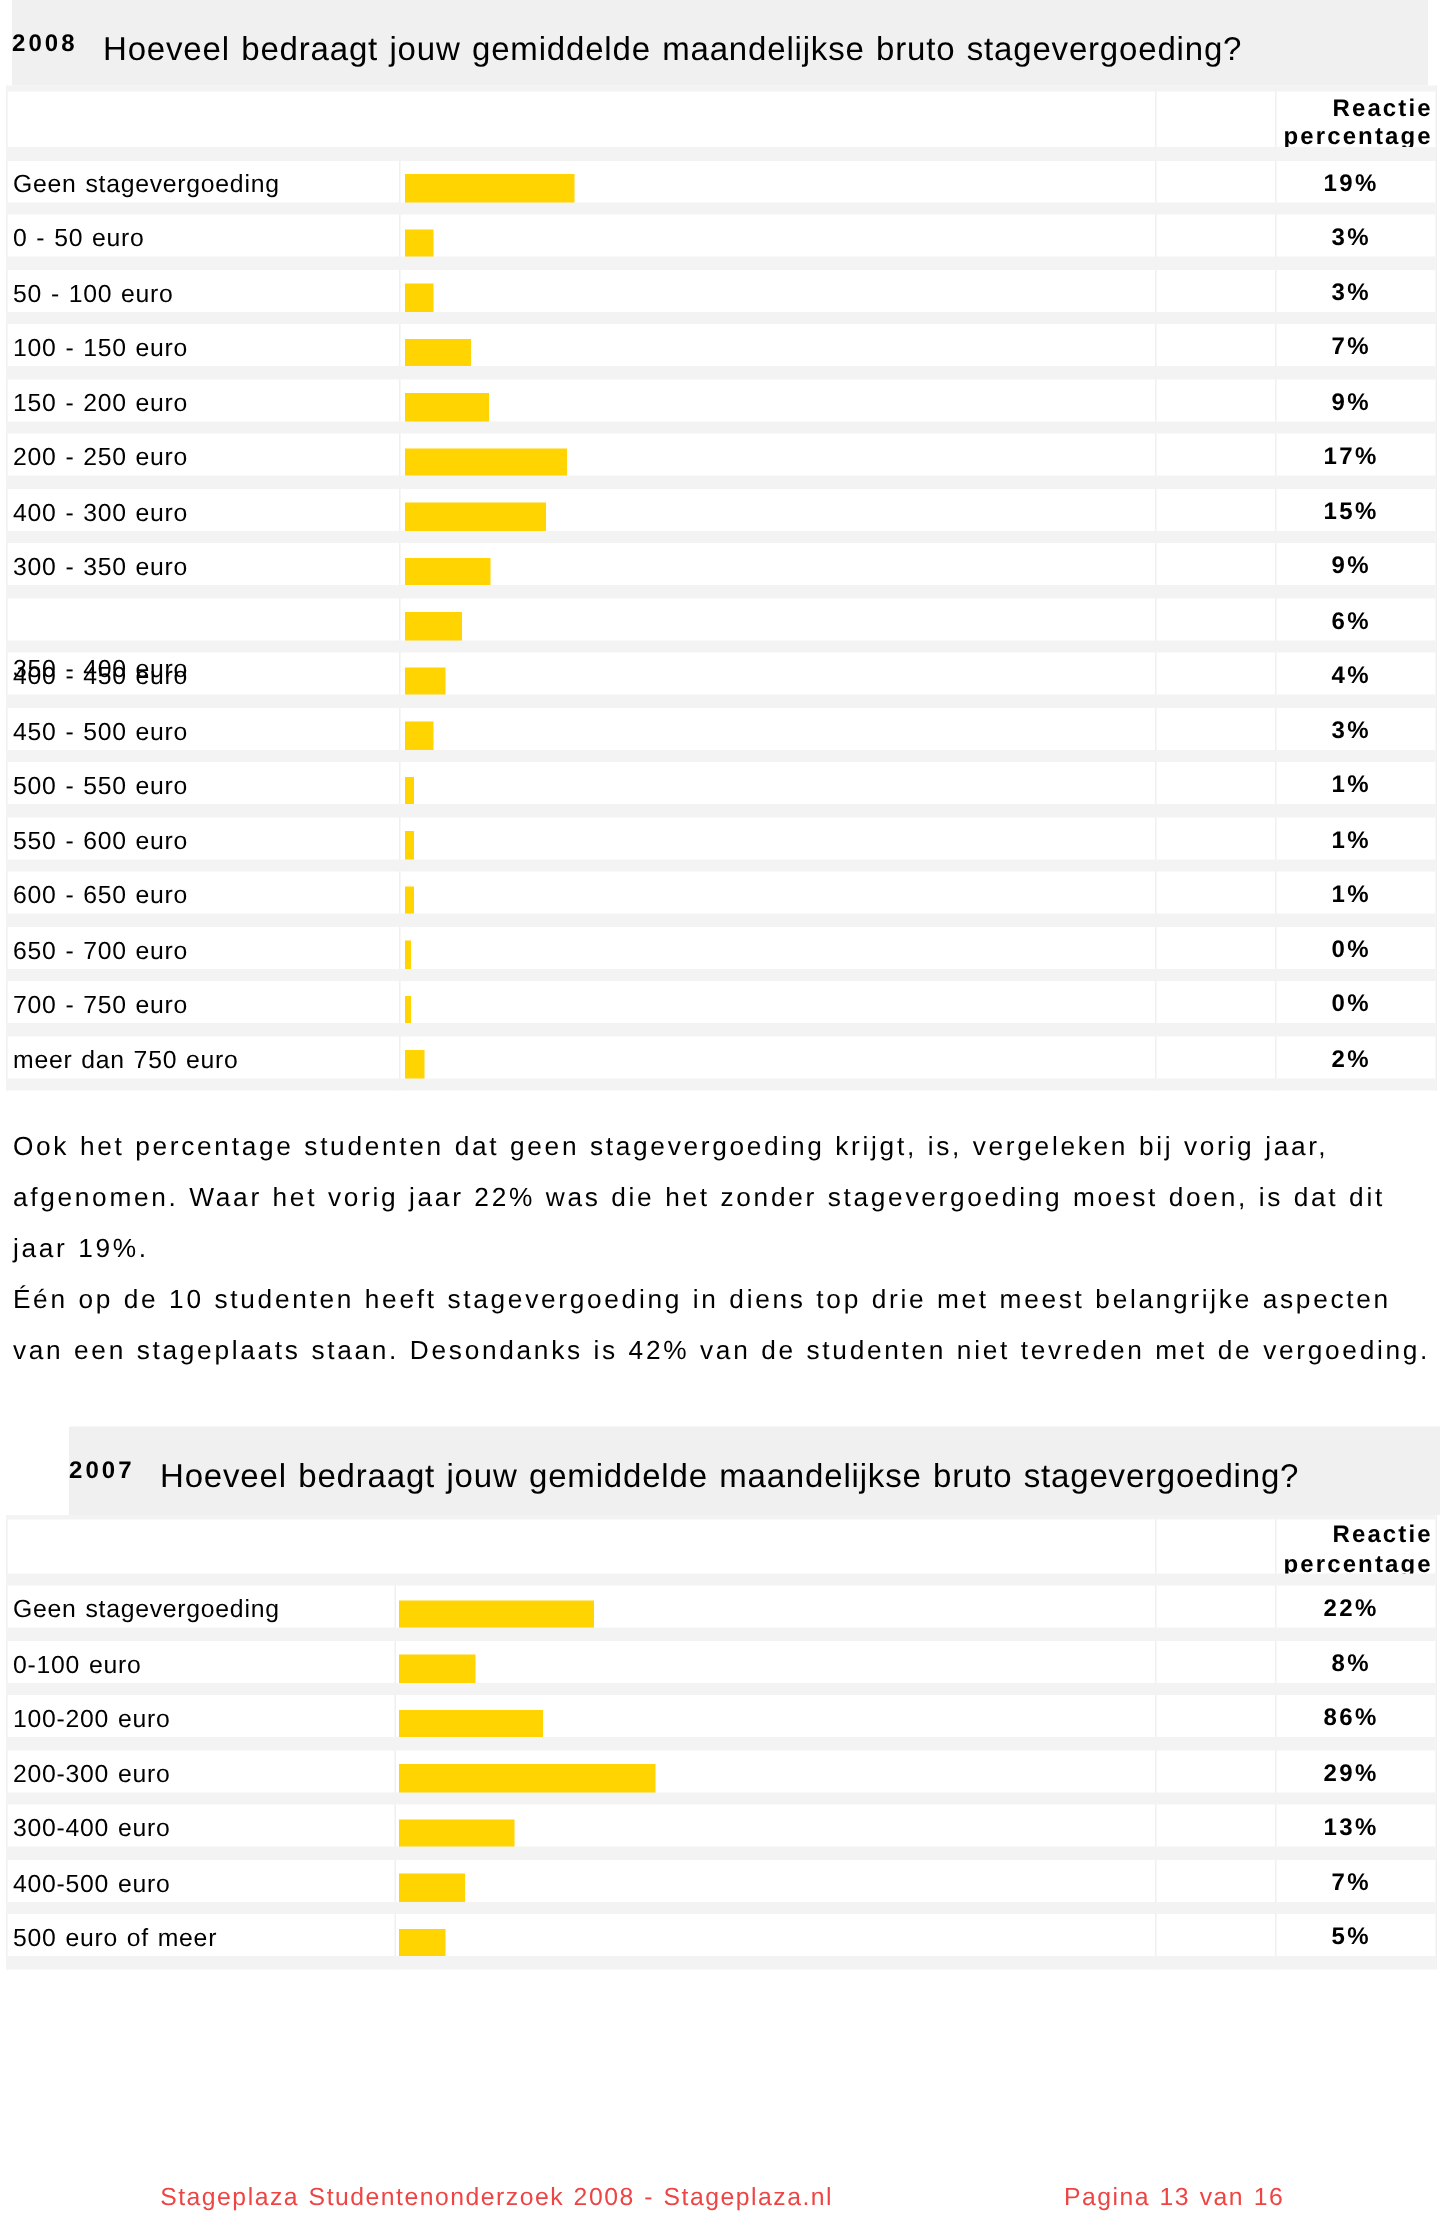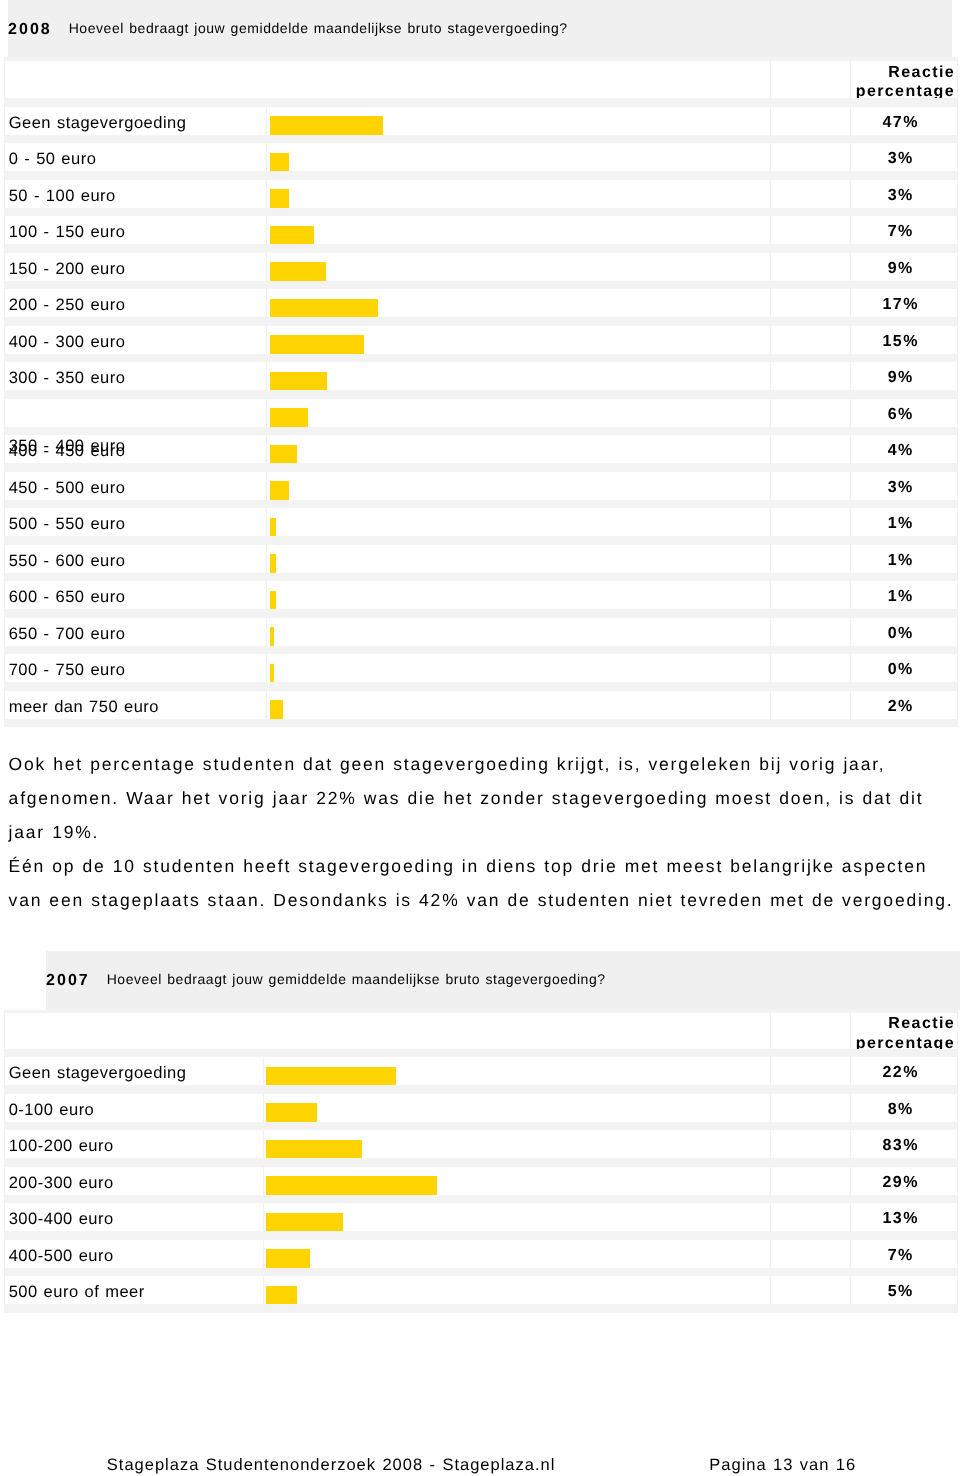--- a/index.html
+++ b/index.html
@@ -3,36 +3,36 @@
 <meta charset="utf-8">
 <title>Stageplaza Studentenonderzoek 2008</title>
 <style>
   html,body{margin:0;padding:0;background:#ffffff;}
   body{width:960px;height:1476px;font-family:"Liberation Sans",sans-serif;color:#000000;-webkit-font-smoothing:antialiased;text-rendering:geometricPrecision;}
   .page{position:relative;width:960px;height:1476px;overflow:hidden;background:#ffffff;}
 
   
   .qbar{position:absolute;background:#f0f0f0;left:7.9px;width:944.6px;}
   .qbar .yr{position:absolute;transform:translateZ(0);left:0.2px;font-size:16px;font-weight:bold;letter-spacing:2.0px;white-space:pre;}
-  .qbar .qt{position:absolute;transform:translateZ(0);left:60.8px;font-size:14px;letter-spacing:0.55px;word-spacing:0.9px;white-space:pre;}
+  .qbar .qt{position:absolute;transform:translateZ(0);left:60.8px;font-size:22px;letter-spacing:0.55px;word-spacing:0.9px;white-space:pre;}
 
   
   .tbl{position:absolute;left:0;top:0;width:960px;}
   .rowsep{position:absolute;background:#f2f2f2;}
   .vline{position:absolute;width:1px;background:#f0f0f0;}
   .lbl{position:absolute;transform:translateZ(0);font-size:16.5px;letter-spacing:0.5px;word-spacing:0.8px;white-space:pre;}
   .bar{position:absolute;background:#FFD400;}
   .pct{position:absolute;transform:translateZ(0);font-size:16px;font-weight:bold;letter-spacing:1.6px;text-align:center;white-space:pre;}
   .chhdr{position:absolute;transform:translateZ(0);font-size:16px;font-weight:bold;letter-spacing:1.4px;text-align:right;white-space:pre;}
 
   
   .para{position:absolute;transform:translateZ(0);left:8.6px;width:952px;font-size:17.5px;letter-spacing:1.8px;word-spacing:0.5px;line-height:34.2px;}
 
   
-  .foot{position:absolute;transform:translateZ(0);font-size:16.5px;letter-spacing:1.0px;word-spacing:0.8px;color:#000000;white-space:pre;}
+  .foot{position:absolute;transform:translateZ(0);font-size:16.5px;letter-spacing:1.0px;word-spacing:0.8px;color:#ef4444;white-space:pre;}
 </style>
 </head>
 <body>
 
 <div class="page">
 
   <div class="qbar" style="top:0px;height:56.8px;">
     <span class="yr" style="top:20.5px;">2008</span>
     <span class="qt" style="top:19.5px;">Hoeveel bedraagt jouw gemiddelde maandelijkse bruto stagevergoeding?</span>
   </div>
@@ -42,21 +42,21 @@
       <div class="vline" style="left: 265.8px; top: 106.6px; height: 620.5px;"></div>
       <div class="vline" style="left: 770.4px; top: 56.8px; height: 670.3px;"></div>
       <div class="vline" style="left: 850px; top: 56.8px; height: 670.3px;"></div>
       <div class="vline" style="left: 956.6px; top: 56.8px; height: 670.3px;"></div>
       <div class="chhdr" style="left: 850px; width: 105.1px; top: 63.5px;">Reactie</div>
       <div class="chhdr" style="left: 850px; width: 105.1px; top: 83.1px;">percentage</div>
       <div class="rowsep" style="left: 4.3px; width: 952.3px; top: 56.8px; height: 4.3px; background: rgb(243, 243, 243);"></div>
       <div class="rowsep" style="left: 4.3px; width: 952.3px; top: 98.3px; height: 8.3px; background: rgb(243, 243, 243);"></div>
       <div class="lbl" style="left: 8.7px; top: 113.6px;">Geen stagevergoeding</div>
       <div class="bar" style="left: 270.3px; top: 116.2px; width: 113.1px; height: 19.6px; background: rgb(255, 212, 0);"></div>
-      <div class="pct" style="left: 850px; width: 101.6px; top: 113.6px;">47%</div>
+      <div class="pct" style="left: 850px; width: 101.6px; top: 113.6px;">19%</div>
       <div class="rowsep" style="left: 4.3px; width: 952.3px; top: 134.8px; height: 8.3px; background: rgb(243, 243, 243);"></div>
       <div class="lbl" style="left: 8.7px; top: 150.1px;">0 - 50 euro</div>
       <div class="bar" style="left: 270.3px; top: 152.7px; width: 19px; height: 19.6px; background: rgb(255, 212, 0);"></div>
       <div class="pct" style="left: 850px; width: 101.6px; top: 150.1px;">3%</div>
       <div class="rowsep" style="left: 4.3px; width: 952.3px; top: 171.3px; height: 8.3px; background: rgb(243, 243, 243);"></div>
       <div class="lbl" style="left: 8.7px; top: 186.6px;">50 - 100 euro</div>
       <div class="bar" style="left: 270.3px; top: 189.2px; width: 19px; height: 19.6px; background: rgb(255, 212, 0);"></div>
       <div class="pct" style="left: 850px; width: 101.6px; top: 186.6px;">3%</div>
       <div class="rowsep" style="left: 4.3px; width: 952.3px; top: 207.8px; height: 8.3px; background: rgb(243, 243, 243);"></div>
       <div class="lbl" style="left: 8.7px; top: 223.1px;">100 - 150 euro</div>
@@ -141,21 +141,21 @@
       <div class="lbl" style="left: 8.7px; top: 1064.2px;">Geen stagevergoeding</div>
       <div class="bar" style="left: 266.2px; top: 1066.8px; width: 130.3px; height: 19.6px; background: rgb(255, 212, 0);"></div>
       <div class="pct" style="left: 850px; width: 101.6px; top: 1064.2px;">22%</div>
       <div class="rowsep" style="left: 4.3px; width: 952.3px; top: 1085.4px; height: 8.3px; background: rgb(243, 243, 243);"></div>
       <div class="lbl" style="left: 8.7px; top: 1100.7px;">0-100 euro</div>
       <div class="bar" style="left: 266.2px; top: 1103.3px; width: 50.6px; height: 19.6px; background: rgb(255, 212, 0);"></div>
       <div class="pct" style="left: 850px; width: 101.6px; top: 1100.7px;">8%</div>
       <div class="rowsep" style="left: 4.3px; width: 952.3px; top: 1121.9px; height: 8.3px; background: rgb(243, 243, 243);"></div>
       <div class="lbl" style="left: 8.7px; top: 1137.2px;">100-200 euro</div>
       <div class="bar" style="left: 266.2px; top: 1139.8px; width: 96.2px; height: 19.6px; background: rgb(255, 212, 0);"></div>
-      <div class="pct" style="left: 850px; width: 101.6px; top: 1137.2px;">83%</div>
+      <div class="pct" style="left: 850px; width: 101.6px; top: 1137.2px;">86%</div>
       <div class="rowsep" style="left: 4.3px; width: 952.3px; top: 1158.4px; height: 8.3px; background: rgb(243, 243, 243);"></div>
       <div class="lbl" style="left: 8.7px; top: 1173.7px;">200-300 euro</div>
       <div class="bar" style="left: 266.2px; top: 1176.3px; width: 170.8px; height: 19.6px; background: rgb(255, 212, 0);"></div>
       <div class="pct" style="left: 850px; width: 101.6px; top: 1173.7px;">29%</div>
       <div class="rowsep" style="left: 4.3px; width: 952.3px; top: 1194.9px; height: 8.3px; background: rgb(243, 243, 243);"></div>
       <div class="lbl" style="left: 8.7px; top: 1210.2px;">300-400 euro</div>
       <div class="bar" style="left: 266.2px; top: 1212.8px; width: 76.7px; height: 19.6px; background: rgb(255, 212, 0);"></div>
       <div class="pct" style="left: 850px; width: 101.6px; top: 1210.2px;">13%</div>
       <div class="rowsep" style="left: 4.3px; width: 952.3px; top: 1231.4px; height: 8.3px; background: rgb(243, 243, 243);"></div>
       <div class="lbl" style="left: 8.7px; top: 1246.7px;">400-500 euro</div>

